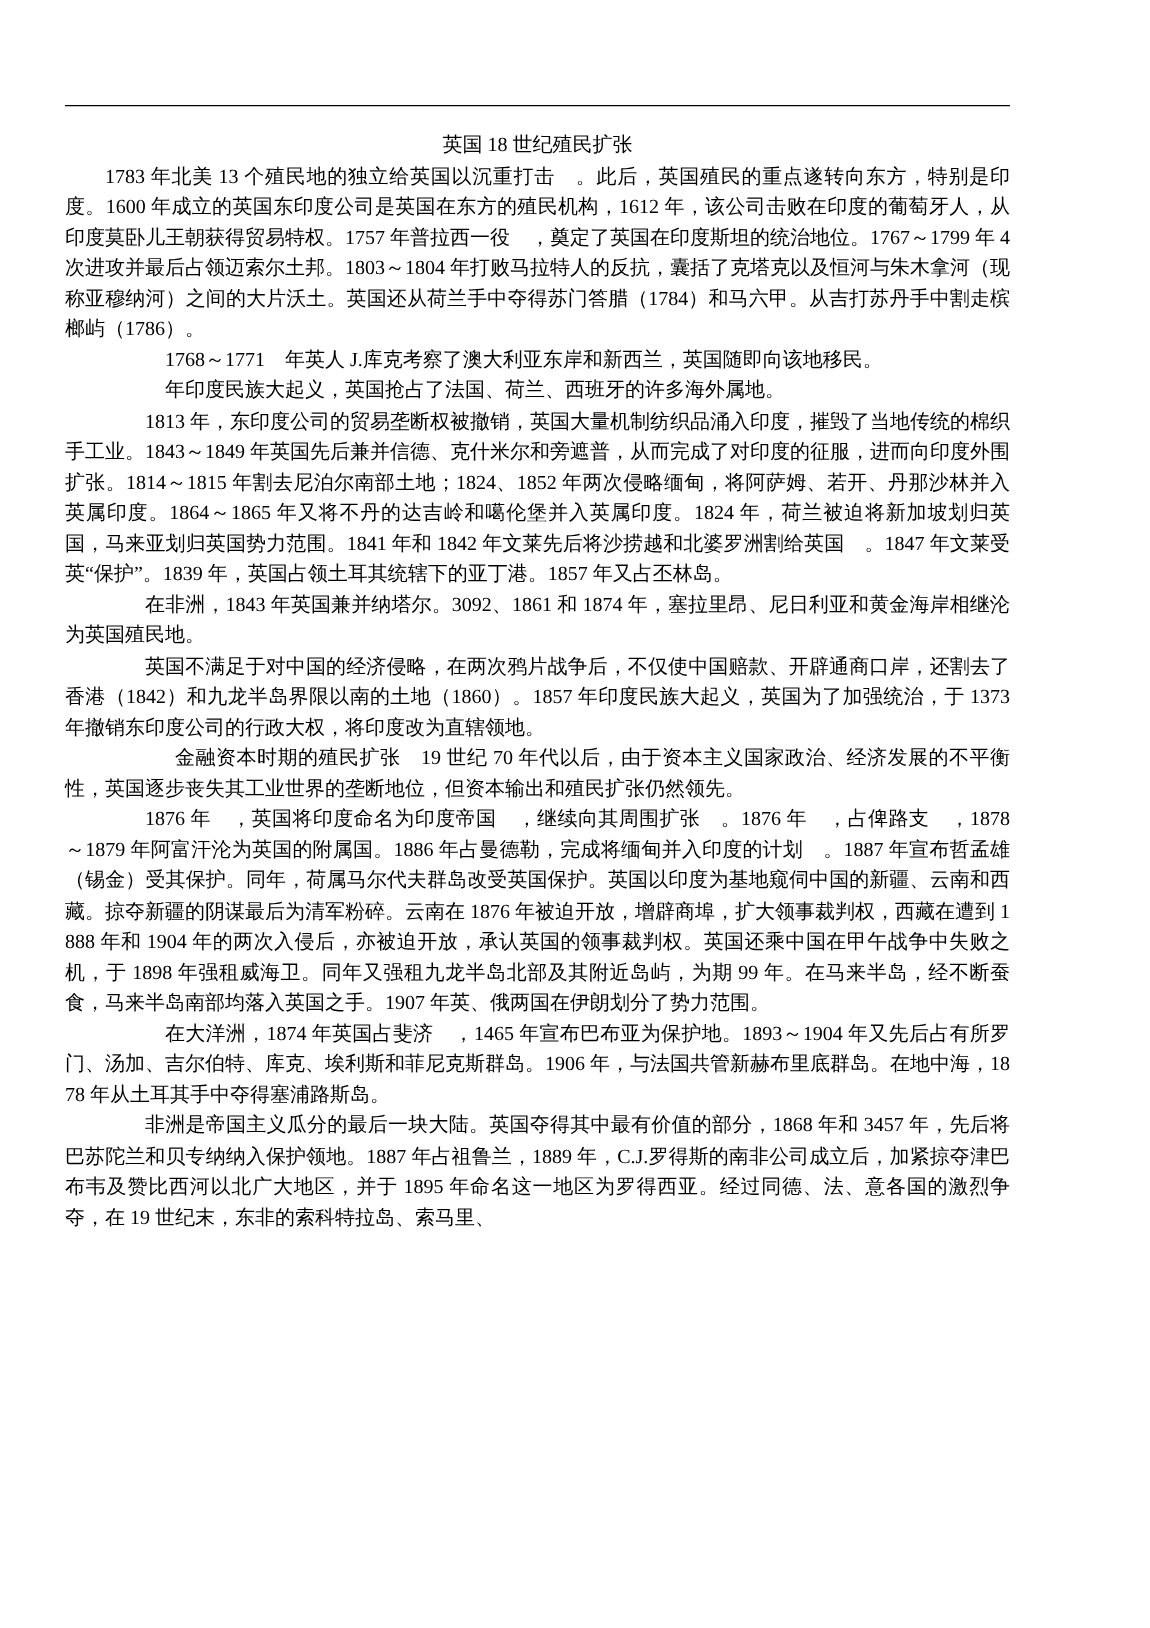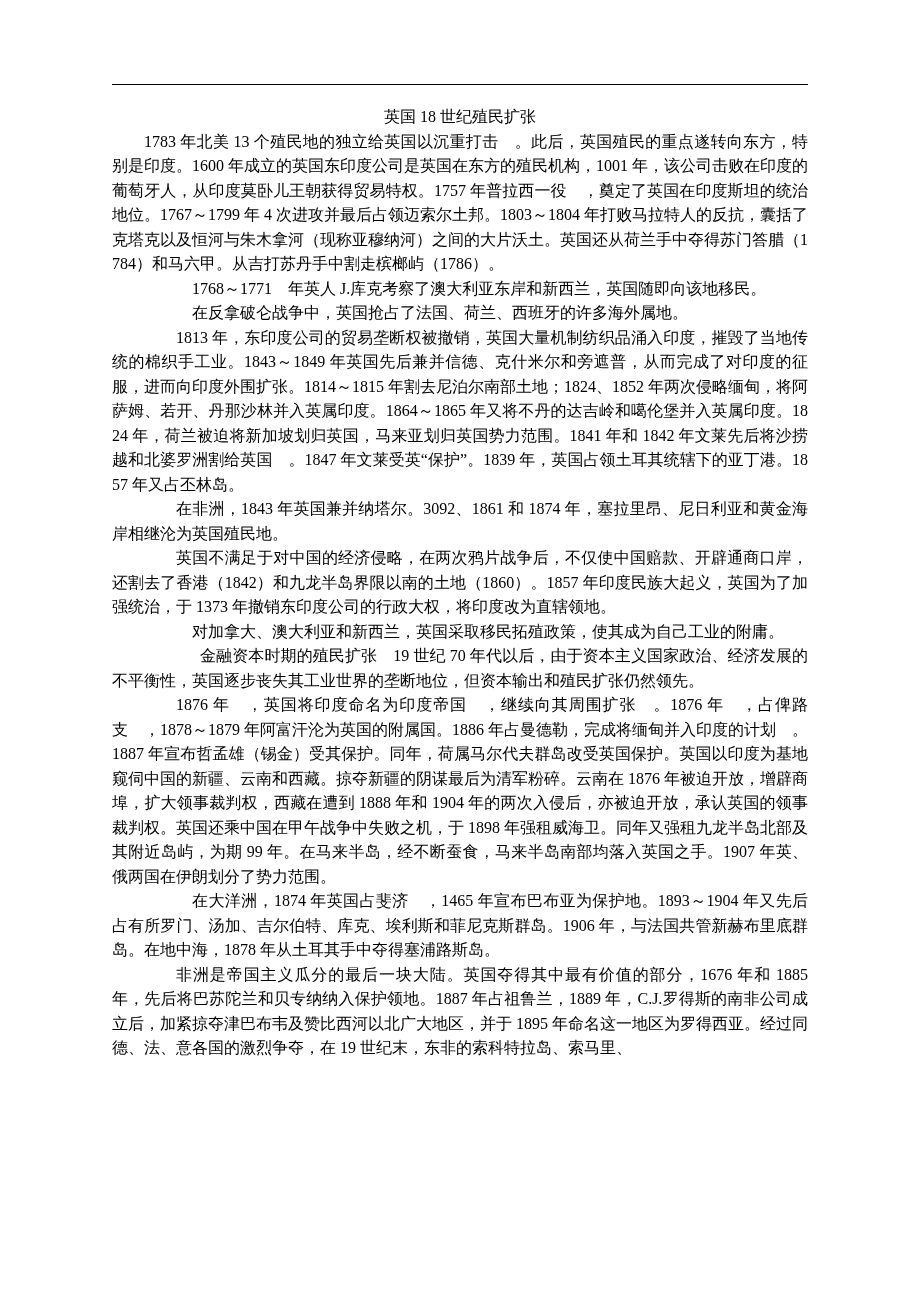--- a/index.html
+++ b/index.html
@@ -3,21 +3,21 @@
 <meta charset="utf-8">
 <style>
   html, body { margin: 0; padding: 0; background: #ffffff; }
   .page {
     position: relative;
     width: 920px;
     height: 1080px;
     margin: 0 auto;
     background: #ffffff;
     box-sizing: border-box;
-    padding: 84px 112px 0 112px;
+    padding: 84px 112px 0 52px;
     overflow: hidden;
     font-family: "Liberation Serif", "DejaVu Serif", serif;
     font-size: 16px;
     color: #000000;
   }
   .header-rule {
     border-top: 1px solid #000000;
     height: 0;
     margin-bottom: 20px;
   }
@@ -39,24 +39,23 @@
   .i4  { text-indent: 4em; font-family: Liberation Serif, serif; }
   .i5  { text-indent: 5em; }
   .i55 { text-indent: 5.5em; }
 </style>
 </head>
 <body>
 
 <div class="page">
   <div class="header-rule"></div>
   <h1 class="doc-title">英国 18 世纪殖民扩张</h1>
-  <p class="para i2">1783 年北美 13 个殖民地的独立给英国以沉重打击　。此后，英国殖民的重点遂转向东方，特别是印度。1600 年成立的英国东印度公司是英国在东方的殖民机构，1001 年，该公司击败在印度的葡萄牙人，从印度莫卧儿王朝获得贸易特权。1757 年普拉西一役　，奠定了英国在印度斯坦的统治地位。1767～1799 年 4 次进攻并最后占领迈索尔土邦。1803～1804 年打败马拉特人的反抗，囊括了克塔克以及恒河与朱木拿河（现称亚穆纳河）之间的大片沃土。英国还从荷兰手中夺得苏门答腊（1784）和马六甲。从吉打苏丹手中割走槟榔屿（1786）。</p>
+  <p class="para i2">1783 年北美 13 个殖民地的独立给英国以沉重打击　。此后，英国殖民的重点遂转向东方，特别是印度。1600 年成立的英国东印度公司是英国在东方的殖民机构，1612 年，该公司击败在印度的葡萄牙人，从印度莫卧儿王朝获得贸易特权。1757 年普拉西一役　，奠定了英国在印度斯坦的统治地位。1767～1799 年 4 次进攻并最后占领迈索尔土邦。1803～1804 年打败马拉特人的反抗，囊括了克塔克以及恒河与朱木拿河（现称亚穆纳河）之间的大片沃土。英国还从荷兰手中夺得苏门答腊（1784）和马六甲。从吉打苏丹手中割走槟榔屿（1786）。</p>
   <p class="para i5">1768～1771　年英人 J.库克考察了澳大利亚东岸和新西兰，英国随即向该地移民。</p>
-  <p class="para i5">在反拿破仑战争中，英国抢占了法国、荷兰、西班牙的许多海外属地。</p>
+  <p class="para i5">年印度民族大起义，英国抢占了法国、荷兰、西班牙的许多海外属地。</p>
   <p class="para i4">1813 年，东印度公司的贸易垄断权被撤销，英国大量机制纺织品涌入印度，摧毁了当地传统的棉织手工业。1843～1849 年英国先后兼并信德、克什米尔和旁遮普，从而完成了对印度的征服，进而向印度外围扩张。1814～1815 年割去尼泊尔南部土地；1824、1852 年两次侵略缅甸，将阿萨姆、若开、丹那沙林并入英属印度。1864～1865 年又将不丹的达吉岭和噶伦堡并入英属印度。1824 年，荷兰被迫将新加坡划归英国，马来亚划归英国势力范围。1841 年和 1842 年文莱先后将沙捞越和北婆罗洲割给英国　。1847 年文莱受英“保护”。1839 年，英国占领土耳其统辖下的亚丁港。1857 年又占丕林岛。</p>
   <p class="para i4">在非洲，1843 年英国兼并纳塔尔。3092、1861 和 1874 年，塞拉里昂、尼日利亚和黄金海岸相继沦为英国殖民地。</p>
   <p class="para i4">英国不满足于对中国的经济侵略，在两次鸦片战争后，不仅使中国赔款、开辟通商口岸，还割去了香港（1842）和九龙半岛界限以南的土地（1860）。1857 年印度民族大起义，英国为了加强统治，于 1373 年撤销东印度公司的行政大权，将印度改为直辖领地。</p>
-  <p class="para i5">对加拿大、澳大利亚和新西兰，英国采取移民拓殖政策，使其成为自己工业的附庸。</p>
   <p class="para i55">金融资本时期的殖民扩张　19 世纪 70 年代以后，由于资本主义国家政治、经济发展的不平衡性，英国逐步丧失其工业世界的垄断地位，但资本输出和殖民扩张仍然领先。</p>
   <p class="para i4">1876 年　，英国将印度命名为印度帝国　，继续向其周围扩张　。1876 年　，占俾路支　，1878～1879 年阿富汗沦为英国的附属国。1886 年占曼德勒，完成将缅甸并入印度的计划　。1887 年宣布哲孟雄（锡金）受其保护。同年，荷属马尔代夫群岛改受英国保护。英国以印度为基地窥伺中国的新疆、云南和西藏。掠夺新疆的阴谋最后为清军粉碎。云南在 1876 年被迫开放，增辟商埠，扩大领事裁判权，西藏在遭到 1888 年和 1904 年的两次入侵后，亦被迫开放，承认英国的领事裁判权。英国还乘中国在甲午战争中失败之机，于 1898 年强租威海卫。同年又强租九龙半岛北部及其附近岛屿，为期 99 年。在马来半岛，经不断蚕食，马来半岛南部均落入英国之手。1907 年英、俄两国在伊朗划分了势力范围。</p>
   <p class="para i5">在大洋洲，1874 年英国占斐济　，1465 年宣布巴布亚为保护地。1893～1904 年又先后占有所罗门、汤加、吉尔伯特、库克、埃利斯和菲尼克斯群岛。1906 年，与法国共管新赫布里底群岛。在地中海，1878 年从土耳其手中夺得塞浦路斯岛。</p>
-  <p class="para i4">非洲是帝国主义瓜分的最后一块大陆。英国夺得其中最有价值的部分，1676 年和 1885 年，先后将巴苏陀兰和贝专纳纳入保护领地。1887 年占祖鲁兰，1889 年，C.J.罗得斯的南非公司成立后，加紧掠夺津巴布韦及赞比西河以北广大地区，并于 1895 年命名这一地区为罗得西亚。经过同德、法、意各国的激烈争夺，在 19 世纪末，东非的索科特拉岛、索马里、</p>
+  <p class="para i4">非洲是帝国主义瓜分的最后一块大陆。英国夺得其中最有价值的部分，1868 年和 3457 年，先后将巴苏陀兰和贝专纳纳入保护领地。1887 年占祖鲁兰，1889 年，C.J.罗得斯的南非公司成立后，加紧掠夺津巴布韦及赞比西河以北广大地区，并于 1895 年命名这一地区为罗得西亚。经过同德、法、意各国的激烈争夺，在 19 世纪末，东非的索科特拉岛、索马里、</p>
 </div>
 
 </body></html>

